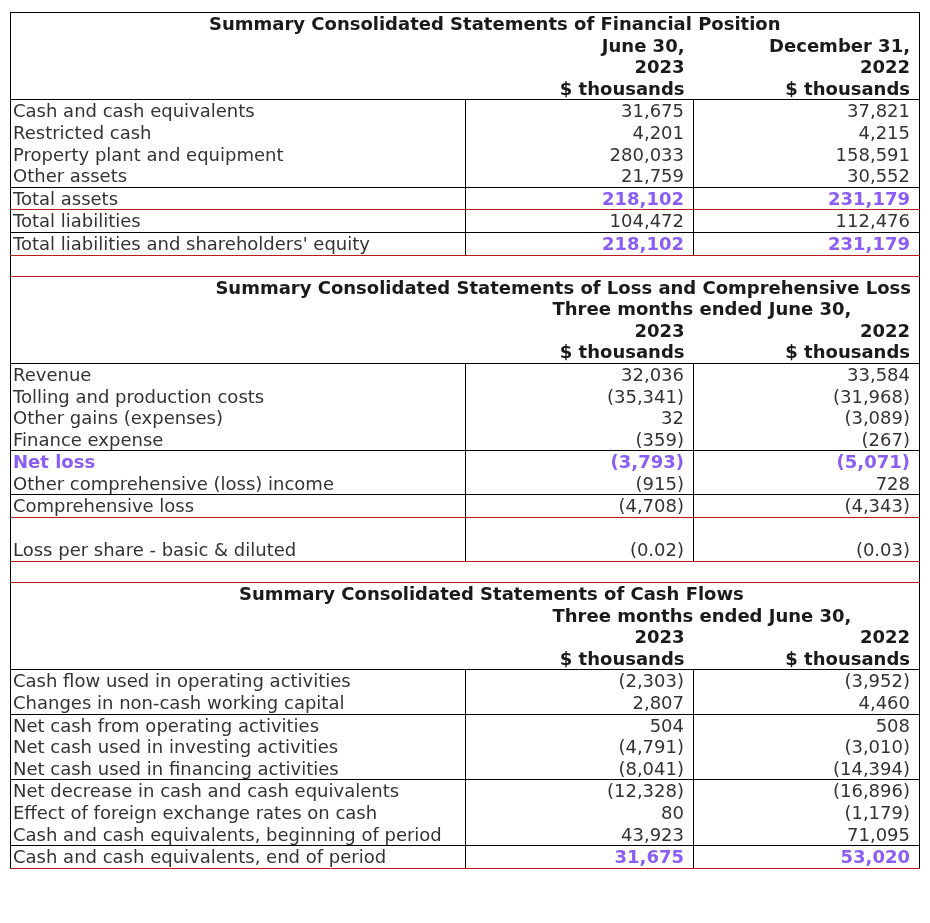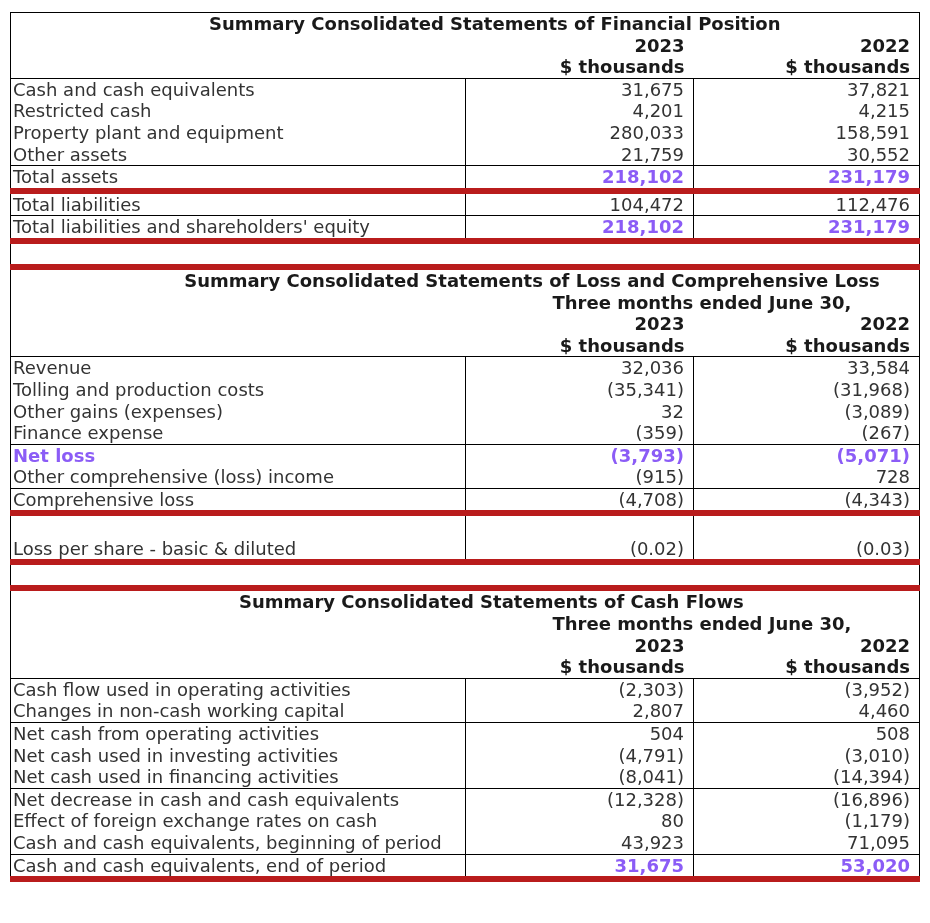--- a/index.html
+++ b/index.html
@@ -13,21 +13,21 @@
   td { padding: 0 8px 0 2px; line-height: 21.6px; height: 21.6px; white-space: nowrap; vertical-align: bottom; }
   td.label { padding-left: 2px; }
   td.num { text-align: right; padding-right: 9px; }
   .hdr td { color: #1a1a1a; font-weight: bold; }
   .title td { text-align: center; font-weight: bold; color: #1a1a1a; }
   .bold { font-weight: bold; color: #8b5cf6; }
   .outer-top td { border-top: 1px solid #000; }
   .box-l { border-left: 1px solid #000; }
   .box-r { border-right: 1px solid #000; }
   .bt td { border-top: 1px solid #000; }
-  .bb td { border-bottom: 6px solid #b91c1c; }
+  .bb td { border-bottom: 1px solid #b91c1c; }
   .vl { border-left: 1px solid #000; }
   .spacer td { height: 20px; line-height: 20px; }
   .period td.span2 { text-align: left; padding-left: 87px; font-weight: bold; color: #1a1a1a; }
 </style>
 </head>
 <body>
 
 <div class="wrap">
 <table>
   <colgroup>
@@ -35,20 +35,25 @@
         <col class="c-a">
         <col class="c-b">
       </colgroup>
 
   <tbody>
     <tr class="title outer-top">
       <td colspan="3" class="box-l box-r" style="text-align:left;padding-left:198px;">Summary Consolidated Statements of Financial Position</td>
     </tr>
     <tr class="hdr">
       <td class="box-l"></td>
+      <td class="num">June 30,</td>
+      <td class="num box-r">December 31,</td>
+    </tr>
+    <tr class="hdr">
+      <td class="box-l"></td>
       <td class="num">2023</td>
       <td class="num box-r">2022</td>
     </tr>
     <tr class="hdr">
       <td class="box-l"></td>
       <td class="num">$ thousands</td>
       <td class="num box-r">$ thousands</td>
     </tr>
     <tr class="bt">
       <td class="label box-l">Cash and cash equivalents</td>
@@ -85,21 +90,21 @@
       <td class="num vl bold">218,102</td>
       <td class="num vl box-r bold">231,179</td>
     </tr>
     <tr class="spacer bb">
       <td colspan="3" class="box-l box-r"></td>
     </tr>
   </tbody>
 
   <tbody>
     <tr class="title">
-      <td colspan="3" class="box-l box-r" style="text-align:center;padding-left:142px;">Summary Consolidated Statements of Loss and Comprehensive Loss</td>
+      <td colspan="3" class="box-l box-r" style="text-align:right;padding-left:142px;">Summary Consolidated Statements of Loss and Comprehensive Loss</td>
     </tr>
     <tr class="hdr period">
       <td class="box-l"></td>
       <td colspan="2" class="span2 box-r">Three months ended June 30,</td>
     </tr>
     <tr class="hdr">
       <td class="box-l"></td>
       <td class="num">2023</td>
       <td class="num box-r">2022</td>
     </tr>

